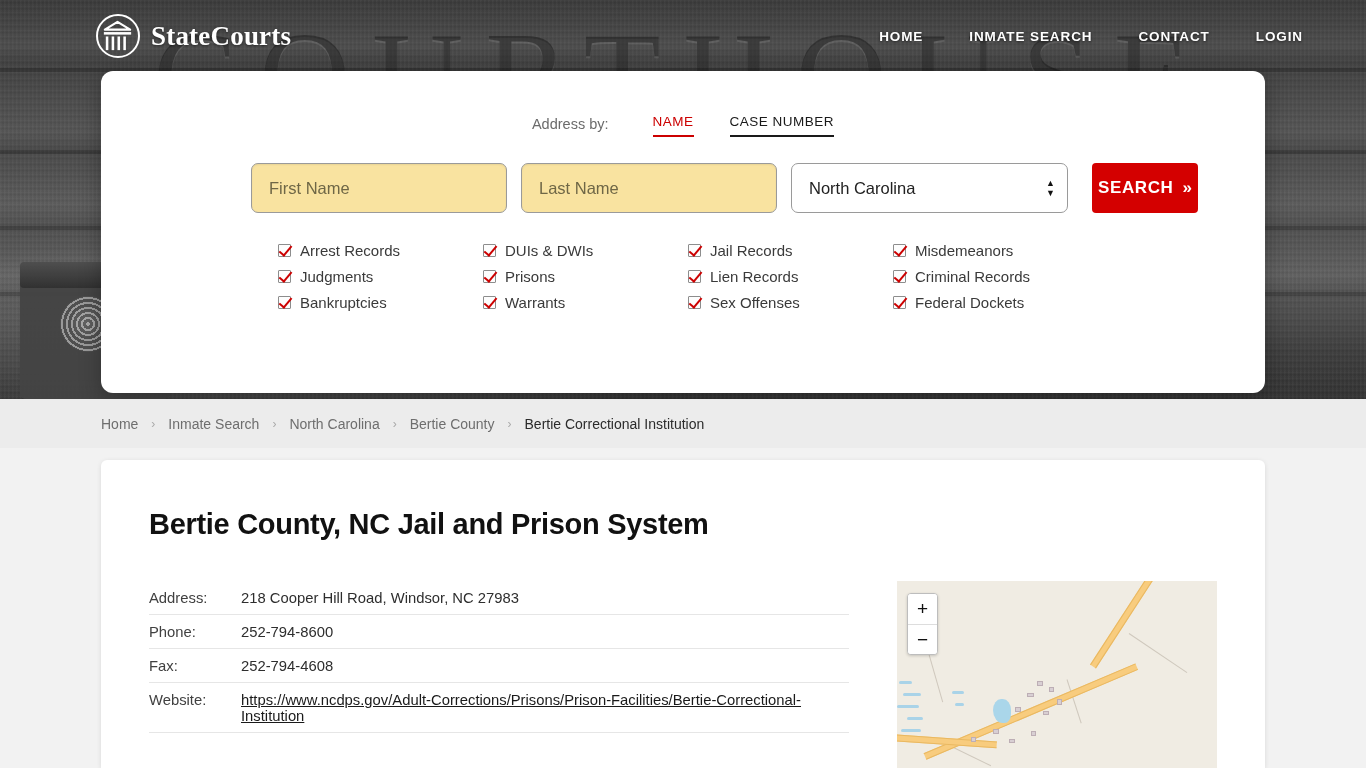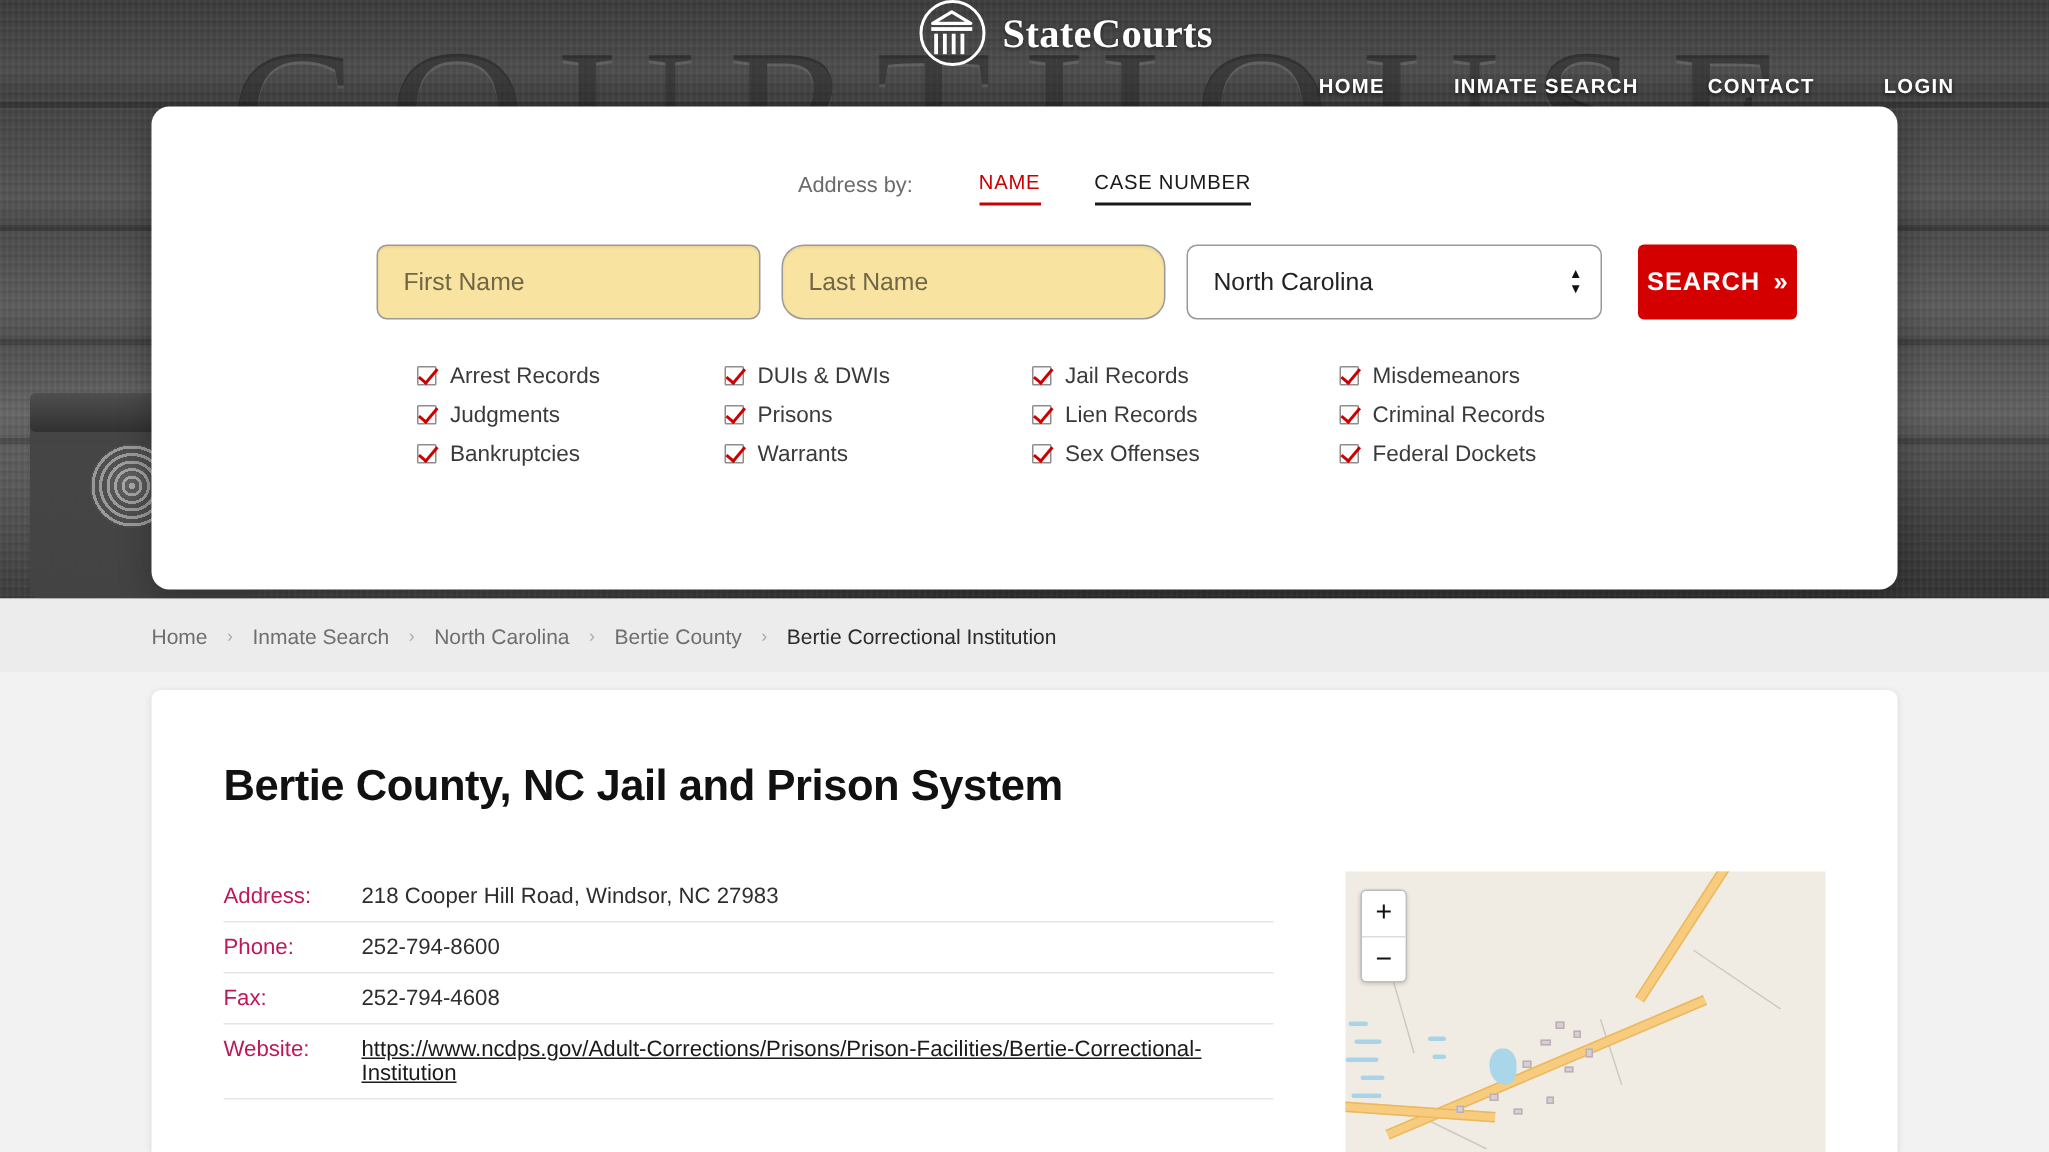--- a/index.html
+++ b/index.html
@@ -93,21 +93,20 @@
     border-radius: 4px;
   }
 
   
   .topbar {
     position: absolute; top: 0; left: 0;
     width: 1366px; height: 72px;
     display: flex; align-items: center;
     padding: 0 40px 0 96px;
     z-index: 5;
-    flex-direction: column;
   }
   .brand { display: flex; align-items: center; gap: 11px; }
   .brand-mark {
     width: 44px; height: 44px; flex: 0 0 44px;
     border-radius: 50%;
     border: 2.5px solid #fff;
     position: relative;
     overflow: hidden;
   }
   .brand-name {
@@ -168,21 +167,21 @@
     border: 1px solid #9a9a9a;
     background: #f9e3a0;
     font-size: 16.5px; color: #6a6345;
     padding: 0 17px;
     font-family: "Liberation Sans", sans-serif;
     box-shadow: inset 0 1px 2px rgba(0,0,0,.07);
     outline: none;
   }
   .fld::placeholder { color: #6f6746; opacity: 1; }
   .fld.first { width: 275px; }
-  .fld.last  { width: 275px; border-radius: 15px; }
+  .fld.last  { width: 275px; }
   .sel-wrap { position: relative; width: 277px; }
   .sel {
     width: 277px; height: 50px;
     border-radius: 7px; border: 1px solid #9a9a9a;
     background: #fff; color: #222;
     font-size: 16.5px; padding: 0 34px 0 17px;
     font-family: "Liberation Sans", sans-serif;
     appearance: none; -webkit-appearance: none;
     outline: none;
   }
@@ -253,21 +252,21 @@
     margin: 0 0 40px; letter-spacing: -.3px;
   }
   .cols { display: flex; gap: 48px; }
   .info { width: 700px; flex: 0 0 700px; }
   .row {
     display: flex; align-items: flex-start;
     padding: 9px 0 8px;
     border-bottom: 1px solid #e6e6e6;
     font-size: 14.8px;
   }
-  .row .k { width: 92px; flex: 0 0 92px; color: #be185d; }
+  .row .k { width: 92px; flex: 0 0 92px; color: #404040; }
   .row .v { color: #2e2e2e; }
   .row .v a { color: #1a1a1a; text-decoration: underline; word-break: break-word; }
 
   
   .map {
     position: relative;
     width: 320px; height: 230px;
     background: #f0ece3;
     overflow: hidden;
     flex: 0 0 320px;

